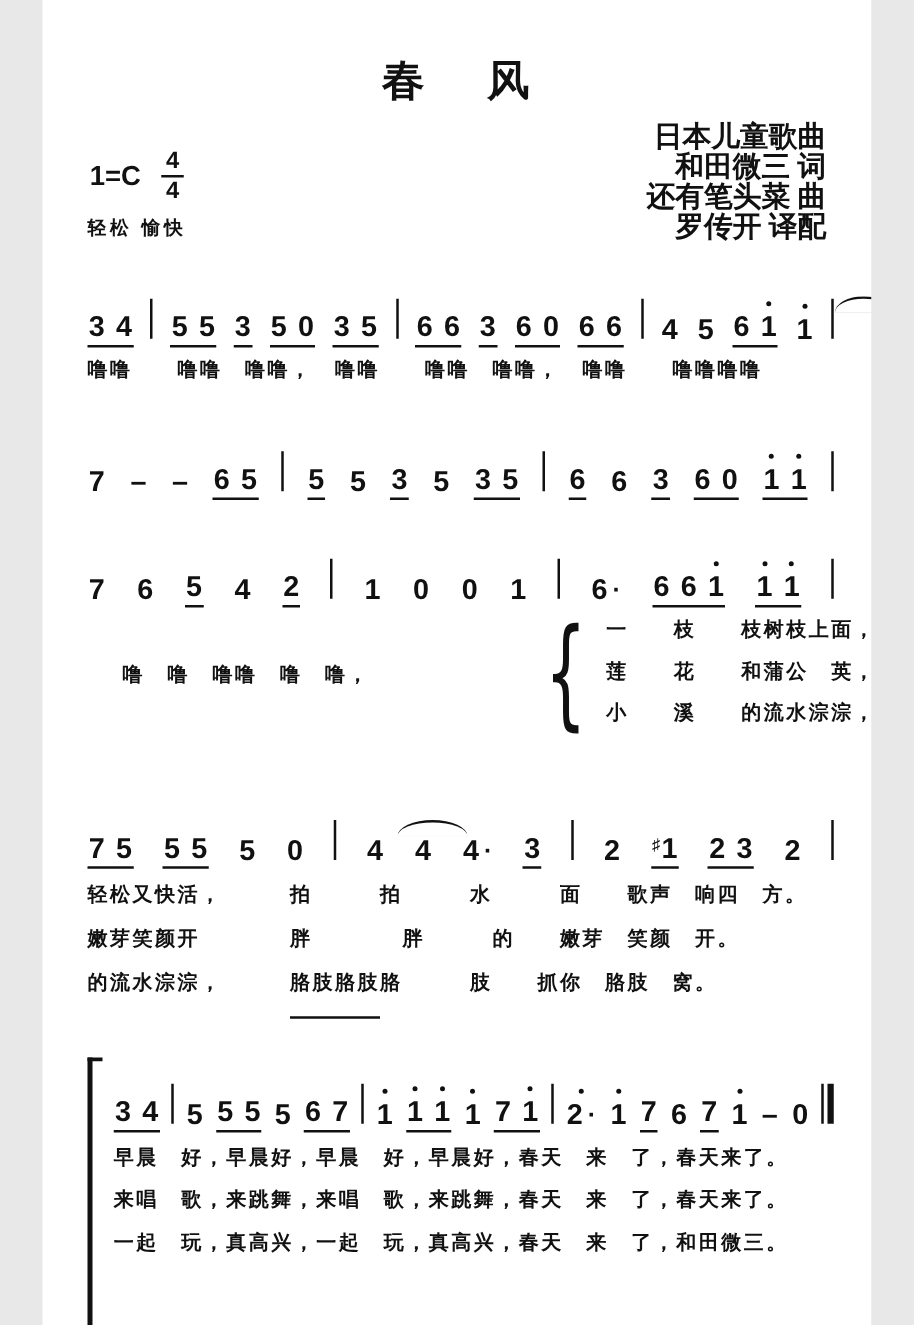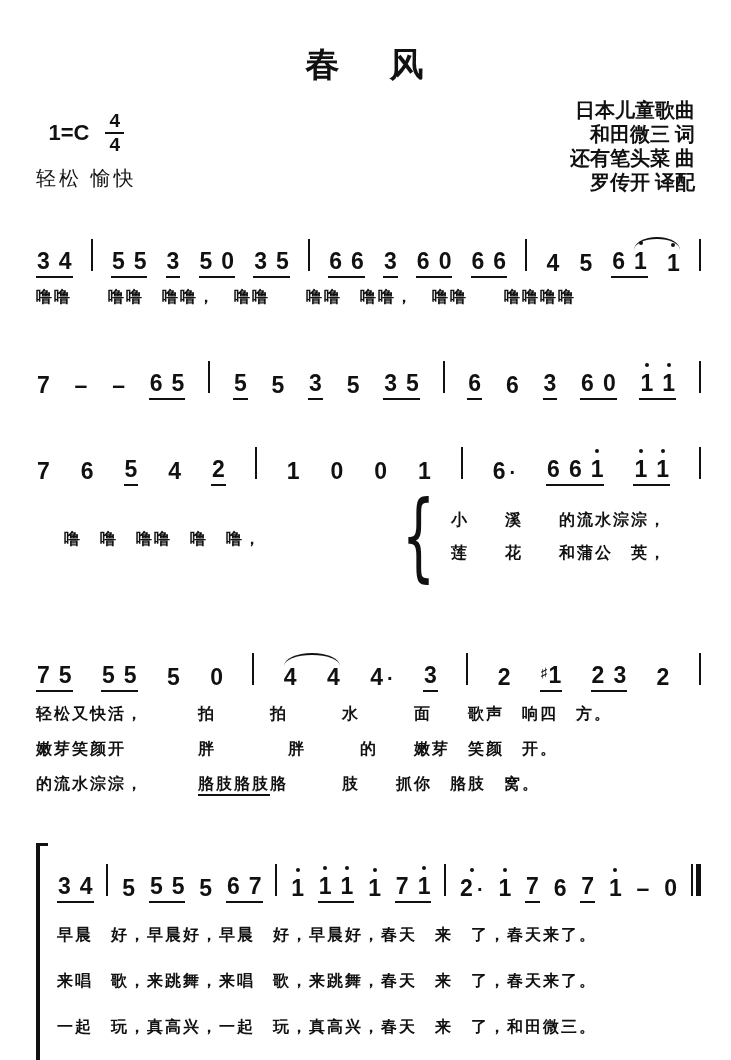--- a/index.html
+++ b/index.html
@@ -1,32 +1,32 @@
 <!DOCTYPE html>
 <html><head>
 <meta charset="utf-8">
 <style>
   html,body{margin:0;padding:0;background:#e8e8e8;}
   .page{
-    width:731px;height:1060px;margin:0 auto;background:#ffffff;color:#111;
+    width:663px;height:1060px;margin:0 auto;background:#ffffff;color:#111;
     font-family:"Liberation Sans","DejaVu Sans",sans-serif;
     box-sizing:border-box;padding:38px 30px 10px 36px;overflow:hidden;position:relative;
   }
   .title{
     text-align:center;font-size:34px;font-weight:bold;letter-spacing:8px;
     font-family:"Liberation Serif","DejaVu Serif",serif;margin:4px 0 10px 0;
   }
   .meta{display:flex;justify-content:space-between;align-items:flex-end;margin-top:2px;}
   .keyblock{padding-bottom:2px;}
   .keyline{font-size:22px;font-weight:bold;display:flex;align-items:center;justify-content:center;}
   .frac{display:inline-block;text-align:center;font-size:19px;font-weight:bold;line-height:1.05;margin-left:16px;}
   .frac .num{display:block;padding:0 4px 1px 4px;}
   .frac .den{display:block;border-top:2px solid #111;padding:1px 4px 0 4px;}
-  .tempo{font-size:20px;font-weight:normal;margin-top:10px;letter-spacing:3px;}
-  .credits{text-align:right;font-size:20px;font-weight:600;line-height:24px;padding-right:6px;
+  .tempo{font-size:15px;font-weight:bold;margin-top:10px;letter-spacing:3px;}
+  .credits{text-align:right;font-size:23px;font-weight:600;line-height:24px;padding-right:6px;
     font-family:"Liberation Serif","DejaVu Serif",serif;}
   
   .noteline{display:flex;justify-content:space-between;align-items:flex-end;
     position:relative;padding-top:16px;min-height:44px;}
   .grp{display:inline-flex;align-items:flex-end;gap:9px;position:relative;padding:0 1px 2px 1px;}
   .grp.gu{border-bottom:2px solid #111;}
   .note{position:relative;display:inline-flex;align-items:flex-end;
     font-size:23px;font-weight:bold;line-height:1;}
   .note .dgt{display:inline-block;padding-bottom:1px;}
   .note .dash{letter-spacing:0;}
@@ -35,37 +35,37 @@
   .sh{font-size:13px;font-weight:bold;position:relative;top:-9px;margin-right:1px;}
   .bar{width:2px;height:32px;background:#111;align-self:center;margin-bottom:2px;}
   .barF{display:flex;gap:3px;align-self:center;height:32px;margin-bottom:2px;}
   .barF .thin{width:2px;background:#111;}
   .barF .thick{width:5px;background:#111;}
   .slur{position:absolute;height:11px;border-top:2px solid #111;
     border-radius:50% 50% 0 0 / 100% 100% 0 0;}
   
   .lyr{font-size:16px;font-weight:600;letter-spacing:2px;line-height:26px;margin-top:6px;
     font-family:"Liberation Serif","DejaVu Serif",serif;white-space:nowrap;}
-  .lyr .useg{border-bottom:2px solid #111;padding-bottom:2px;}
+  .lyr .useg{border-bottom:2px solid #111;padding-bottom:18px;}
   .sys1{margin-top:24px;}
   .sys2{margin-top:30px;}
   .sys3{margin-top:26px;}
   .sys4{margin-top:48px;}
   .sys5{margin-top:46px;display:flex;}
   .s3row{display:flex;align-items:center;margin-top:2px;}
   .s3left{width:330px;flex:none;padding-left:28px;}
   .brace{font-size:96px;font-weight:400;transform:scaleX(.55);line-height:1;flex:none;
     font-family:"DejaVu Sans",sans-serif;margin:0 2px 0 -6px;}
   .s3stack .lyr{margin-top:0;line-height:33px;}
   .sys4 .lyr{line-height:26px;margin-top:9px;}
   .lbracket{flex:none;width:9px;border-left:4px solid #111;position:relative;margin-right:8px;}
   .lbracket:before,.lbracket:after{content:"";position:absolute;left:-4px;width:12px;height:3px;background:#111;}
   .lbracket:before{top:0;} .lbracket:after{bottom:0;}
   .sys5 .content{flex:1;min-width:0;}
-  .sys5 .lyr{line-height:26px;margin-top:20px;letter-spacing:2px;font-family:Liberation Mono, monospace;}
+  .sys5 .lyr{line-height:26px;margin-top:8px;letter-spacing:2px;}
   .sys5 .noteline.lower{margin-top:14px;}
 </style>
 </head>
 <body>
 
 <div class="page">
   <div class="title">春　风</div>
 
   <div class="meta">
     <div class="keyblock">
@@ -357,22 +357,23 @@
             </span>
           </span>
           <div class="bar"></div>
         </div>
         <div class="s3row">
           <div class="s3left">
             <div class="lyr"><span>噜　噜　噜噜　噜　噜，</span></div>
           </div>
           <div class="brace">{</div>
           <div class="s3stack">
+            <div class="lyr"><span>一　　枝　　枝树枝上面，</span></div>
+            <div class="lyr"><span>莲　　花　　和蒲公　英，</span></div>
             <div class="lyr"><span>小　　溪　　的流水淙淙，</span></div>
-            <div class="lyr"><span>莲　　花　　和蒲公　英，</span></div>
           </div>
         </div>
       </div>
       <div class="sys4">
         <div class="noteline">
           <span class="grp gu">
             <span class="note">
               <span class="dgt">7</span>
             </span>
             <span class="note">

